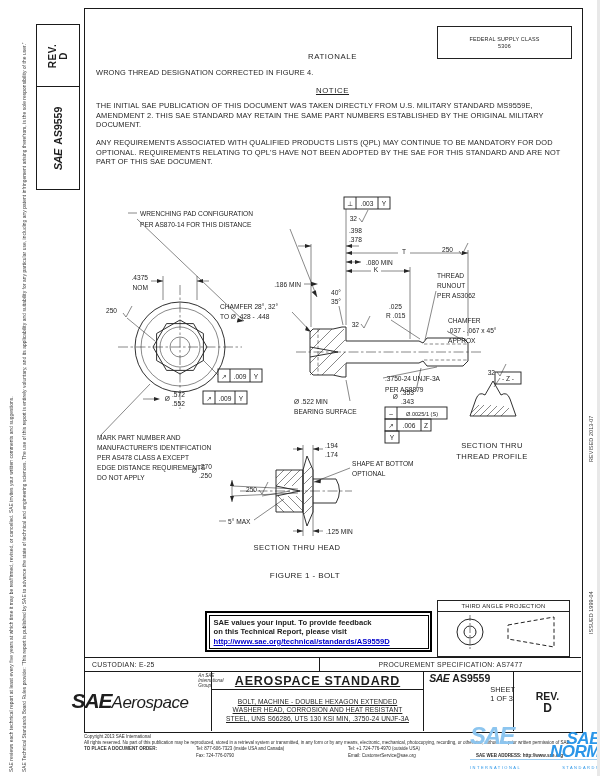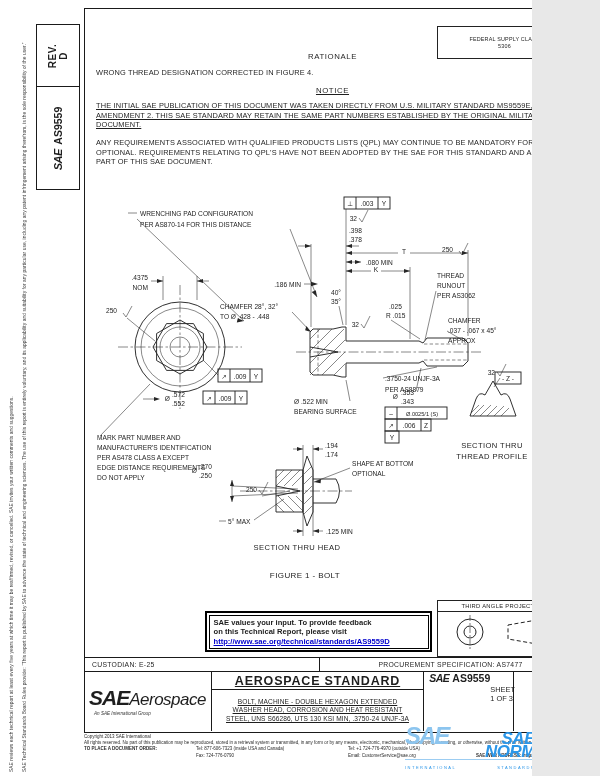--- a/index.html
+++ b/index.html
@@ -1,16 +1,16 @@
 <!DOCTYPE html>
 <html><head>
 <meta charset="utf-8">
 <style>
   html,body{margin:0;padding:0;background:#e8e8e8;}
-  .page{position:relative;width:532px;height:776px;background:#ffffff;overflow:hidden;
+  .page{position:relative;width:597px;height:776px;background:#ffffff;overflow:hidden;
         font-family:"Liberation Sans",sans-serif;color:#1e1e1e;}
   .abs{position:absolute;}
   
   .vtext{position:absolute;transform:rotate(-90deg);transform-origin:0 0;
          font-size:4.8px;color:#3d3d3d;white-space:nowrap;letter-spacing:.1px;}
   .tab{position:absolute;left:36px;width:42px;border:1.6px solid #1a1a1a;background:#fff;
        display:flex;align-items:center;justify-content:center;}
   .tab-inner{transform:rotate(-90deg);text-align:center;white-space:nowrap;line-height:11px;}
   .rev-tab-label{font-weight:bold;font-size:10px;letter-spacing:.5px;}
   .doc-logo{font-style:italic;font-weight:900;font-size:11px;letter-spacing:-0.5px;}
@@ -47,21 +47,21 @@
   .proj-title{border-bottom:1.2px solid #222;text-align:center;font-size:5.8px;
               padding:2px 0;letter-spacing:.3px;}
   
   .specrow{position:absolute;left:84px;top:657px;width:497px;height:14px;border-top:1.3px solid #1a1a1a;
            display:flex;font-size:6.8px;letter-spacing:.3px;box-sizing:border-box;}
   .spec-cell1{width:236px;border-right:1.3px solid #1a1a1a;display:flex;align-items:center;padding-left:8px;box-sizing:border-box;}
   .spec-cell2{flex:1;display:flex;align-items:center;justify-content:center;}
   .tblock{position:absolute;left:84px;top:671px;width:497px;height:60px;border-top:1.3px solid #1a1a1a;
           display:flex;box-sizing:border-box;}
   .tb-cell{border-right:1.3px solid #1a1a1a;box-sizing:border-box;}
-  .tb-logo{width:128px;display:flex;flex-direction:column;align-items:center;justify-content:center;}
+  .tb-logo{width:128px;display:flex;flex-direction:row;align-items:center;justify-content:center;}
   .sae-big{font-style:italic;font-weight:900;font-size:21px;letter-spacing:-1px;line-height:20px;}
   .aero{font-style:italic;font-weight:400;font-size:17px;letter-spacing:-0.5px;}
   .tagline{font-size:4.6px;font-style:italic;color:#333;margin-top:1px;align-self:flex-start;padding-left:10px;}
   .tb-center{width:212px;display:flex;flex-direction:column;text-decoration:underline;}
   .tb-head{border-bottom:1.2px solid #1a1a1a;text-align:center;font-weight:bold;font-size:12.5px;
            letter-spacing:.8px;padding:2px 0 1px 0;}
   .tb-title{flex:1;display:flex;flex-direction:column;align-items:center;justify-content:center;
             font-size:6.6px;line-height:8.6px;text-align:center;letter-spacing:.1px;}
   .tb-doc{width:90px;display:flex;justify-content:center;padding-left:7px;}
   .tb-docnum{font-size:10.5px;font-weight:bold;}
@@ -111,21 +111,21 @@
   <div class="frame"></div>
 
   <div class="fsc-box">
     <span>FEDERAL SUPPLY CLASS</span>
     <span>5306</span>
   </div>
 
   <div class="sec-title" style="top:52px;">RATIONALE</div>
   <div class="doc-par" style="top:68px;">WRONG THREAD DESIGNATION CORRECTED IN FIGURE 4.</div>
   <div class="sec-title" style="top:86px;text-decoration:underline;">NOTICE</div>
-  <div class="doc-par" style="top:101px;text-decoration:underline;">THE INITIAL SAE PUBLICATION OF THIS DOCUMENT WAS TAKEN DIRECTLY FROM U.S. MILITARY STANDARD MS9559E, AMENDMENT 2.  THIS SAE STANDARD MAY RETAIN THE SAME PART NUMBERS ESTABLISHED BY THE ORIGINAL MILITARY DOCUMENT.</div>
+  <div class="doc-par" style="top:101px;">THE INITIAL SAE PUBLICATION OF THIS DOCUMENT WAS TAKEN DIRECTLY FROM U.S. MILITARY STANDARD MS9559E, AMENDMENT 2.  THIS SAE STANDARD MAY RETAIN THE SAME PART NUMBERS ESTABLISHED BY THE ORIGINAL MILITARY DOCUMENT.</div>
   <div class="doc-par" style="top:138px;">ANY REQUIREMENTS ASSOCIATED WITH QUALIFIED PRODUCTS LISTS (QPL) MAY CONTINUE TO BE MANDATORY FOR DOD OPTIONAL.  REQUIREMENTS RELATING TO QPL'S HAVE NOT BEEN ADOPTED BY THE SAE FOR THIS STANDARD AND ARE NOT PART OF THIS SAE DOCUMENT.</div>
 
   <svg class="abs" style="left:82px;top:188px;" width="501" height="412" viewBox="82 188 501 412">
 
     <g>
       <circle class="ln" cx="180" cy="347" r="45"></circle>
       <circle class="tn" cx="180" cy="347" r="39"></circle>
       <polygon class="ln" points="207,347 193.5,370.4 166.5,370.4 153,347 166.5,323.6 193.5,323.6"></polygon>
       <polygon class="ln" points="203.4,360.5 180,374 156.6,360.5 156.6,333.5 180,320 203.4,333.5"></polygon>
       <circle class="tn" cx="180" cy="347" r="20"></circle>

